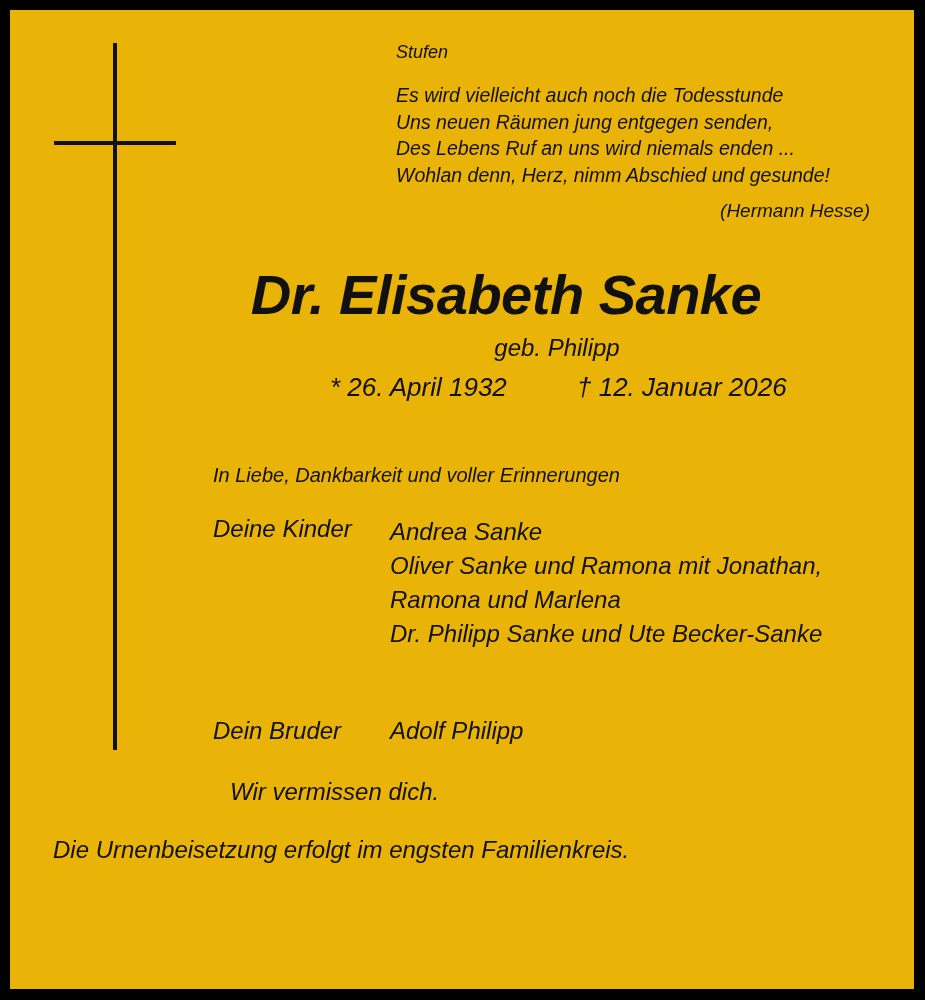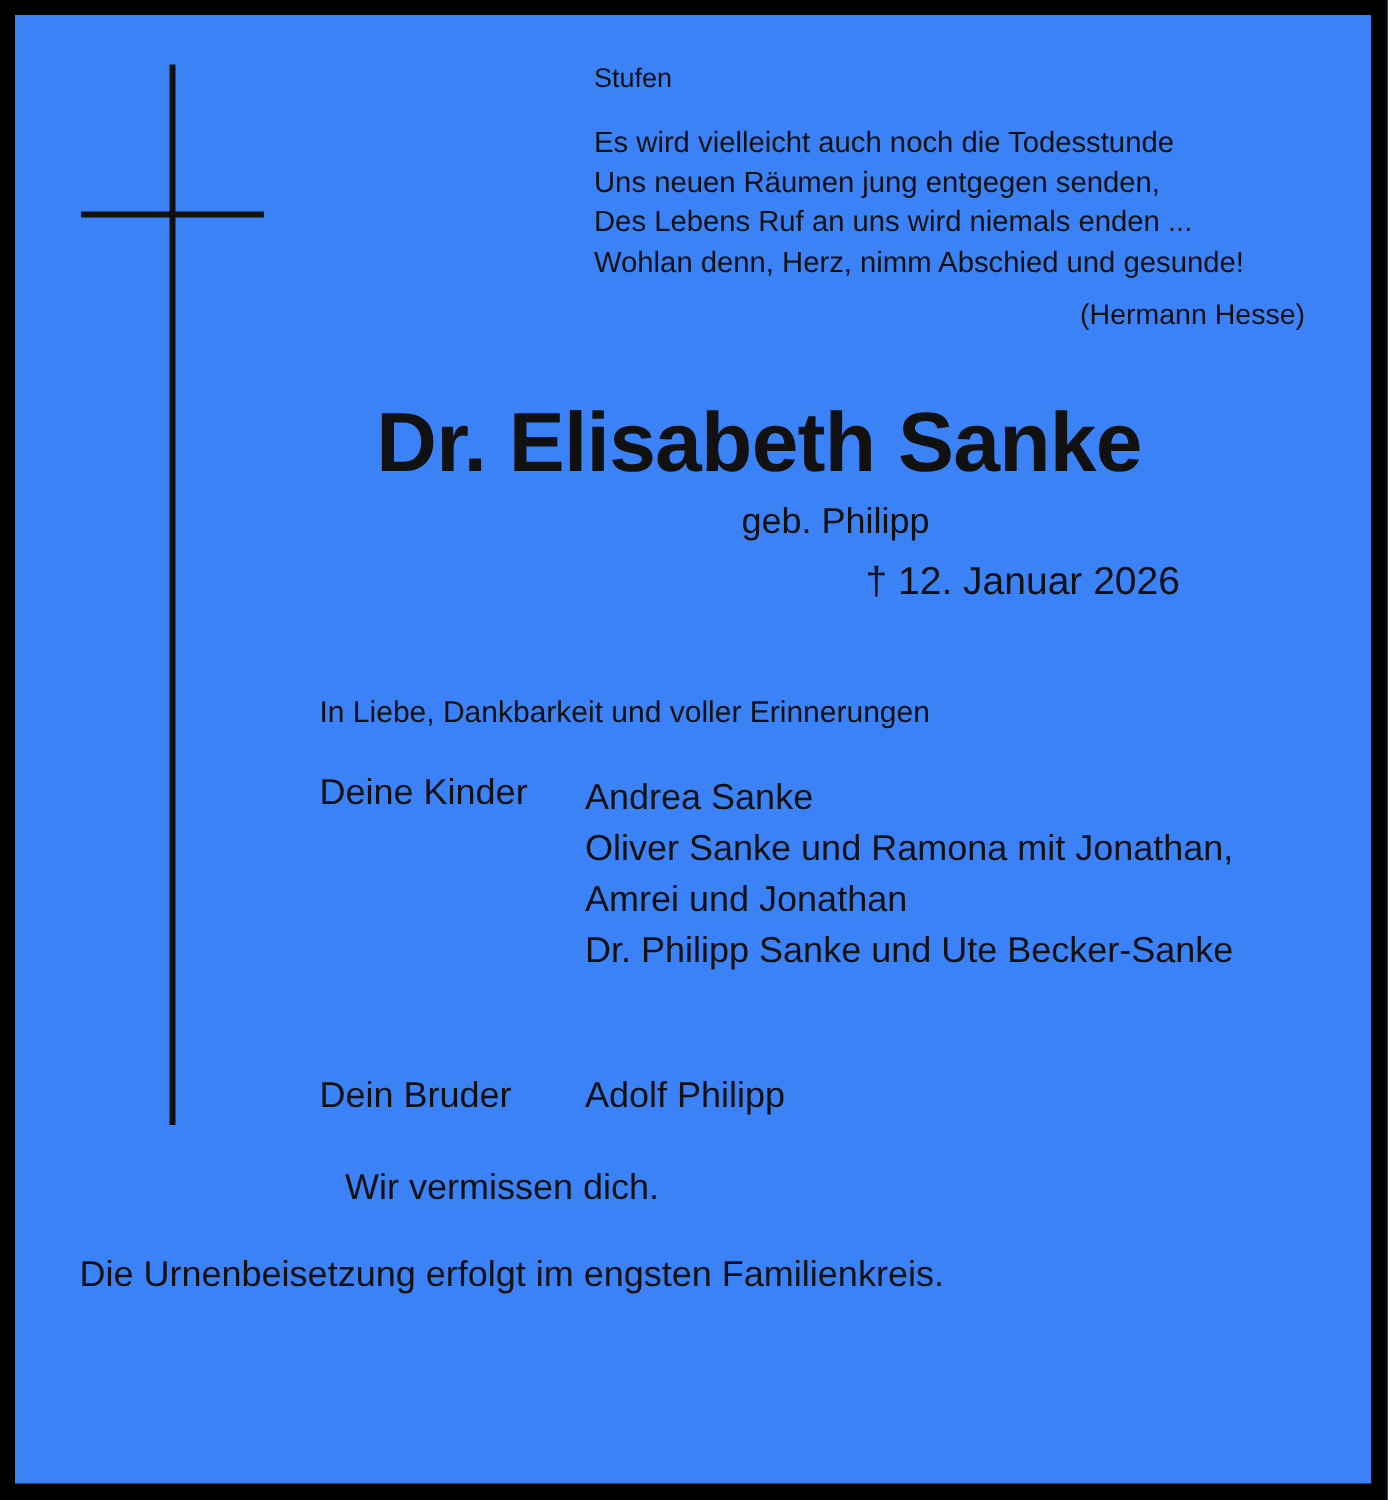--- a/index.html
+++ b/index.html
@@ -8,21 +8,22 @@
       background: #000;
       position: relative;
       overflow: hidden;
       font-family: "Liberation Sans", "DejaVu Sans", sans-serif;
       color: #111;
     }
     .sheet {
       position: absolute;
       left: 10px; top: 10px;
       width: 904px; height: 979px;
-      background: #3b82f6;
+      background: #eab308;
+      font-style: italic;
     }
     .abs { position: absolute; white-space: nowrap; }
     .cross-v {
       position: absolute; left: 103px; top: 33px;
       width: 4px; height: 707px; background: #111;
     }
     .cross-h {
       position: absolute; left: 44px; top: 131px;
       width: 122px; height: 4px; background: #111;
     }
@@ -67,29 +68,30 @@
   <div class="abs poem">
     <div>Es wird vielleicht auch noch die Todesstunde</div>
     <div>Uns neuen Räumen jung entgegen senden,</div>
     <div>Des Lebens Ruf an uns wird niemals enden ...</div>
     <div>Wohlan denn, Herz, nimm Abschied und gesunde!</div>
   </div>
   <div class="abs author">(Hermann Hesse)</div>
 
   <div class="abs name">Dr. Elisabeth Sanke</div>
   <div class="abs born-name">geb. Philipp</div>
+  <div class="abs dates date-birth">* 26. April 1932</div>
   <div class="abs dates date-death">† 12. Januar 2026</div>
 
   <div class="abs intro">In Liebe, Dankbarkeit und voller Erinnerungen</div>
 
   <div class="abs label-kinder">Deine Kinder</div>
   <div class="abs kinder">
     <div>Andrea Sanke</div>
     <div>Oliver Sanke und Ramona mit Jonathan,</div>
-    <div>Amrei und Jonathan</div>
+    <div>Ramona und Marlena</div>
     <div>Dr. Philipp Sanke und Ute Becker-Sanke</div>
   </div>
 
   <div class="abs label-bruder">Dein Bruder</div>
   <div class="abs bruder">Adolf Philipp</div>
 
   <div class="abs closing">Wir vermissen dich.</div>
 
   <div class="abs burial">Die Urnenbeisetzung erfolgt im engsten Familienkreis.</div>
 

